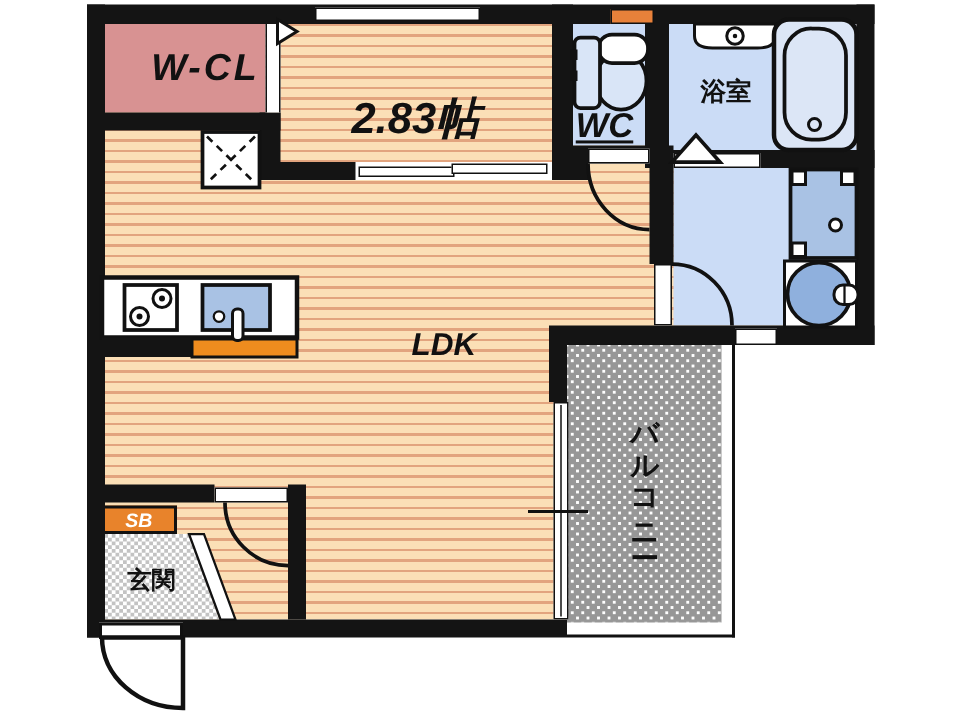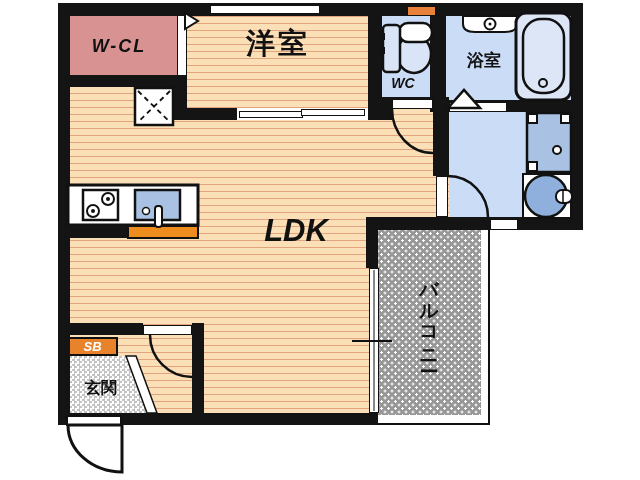--- a/index.html
+++ b/index.html
@@ -159,21 +159,21 @@
       <rect x="556" y="190" width="16" height="13" rx="6" fill="#fff" stroke="#111" stroke-width="2"></rect>
       <line x1="563" y1="190" x2="563" y2="203" stroke="#111" stroke-width="1.5"></line>
     </g>
 
     <g>
       <line x1="374" y1="270" x2="374" y2="411" stroke="#111" stroke-width="1"></line>
       <line x1="352" y1="341" x2="392" y2="341" stroke="#111" stroke-width="2"></line>
     </g>
   </svg>
 
-  <div class="lbl it" style="left:119px;top:46px;font-size:18px;letter-spacing:2px;">W-CL</div>
-  <div class="lbl" style="left:278px;top:43px;font-size:29px;letter-spacing:3px;">洋室</div>
-  <div class="lbl it" style="left:403px;top:84px;font-size:14px;">WC</div>
+  <div class="lbl it" style="left:137px;top:46px;font-size:25px;letter-spacing:2px;">W-CL</div>
+  <div class="lbl it" style="left:277px;top:80px;font-size:29px;">2.83帖</div>
+  <div class="lbl it" style="left:403px;top:84px;font-size:23px;text-decoration:underline;">WC</div>
   <div class="lbl" style="left:484px;top:61px;font-size:17px;">浴室</div>
-  <div class="lbl it" style="left:296px;top:231px;font-size:31px;">LDK</div>
+  <div class="lbl it" style="left:296px;top:231px;font-size:21px;">LDK</div>
   <div class="lbl vtext" style="left:429px;top:315px;font-size:19px;">バルコニー</div>
   <div class="lbl" style="left:101px;top:388px;font-size:16px;">玄関</div>
 
 </div>
 
 </body></html>

